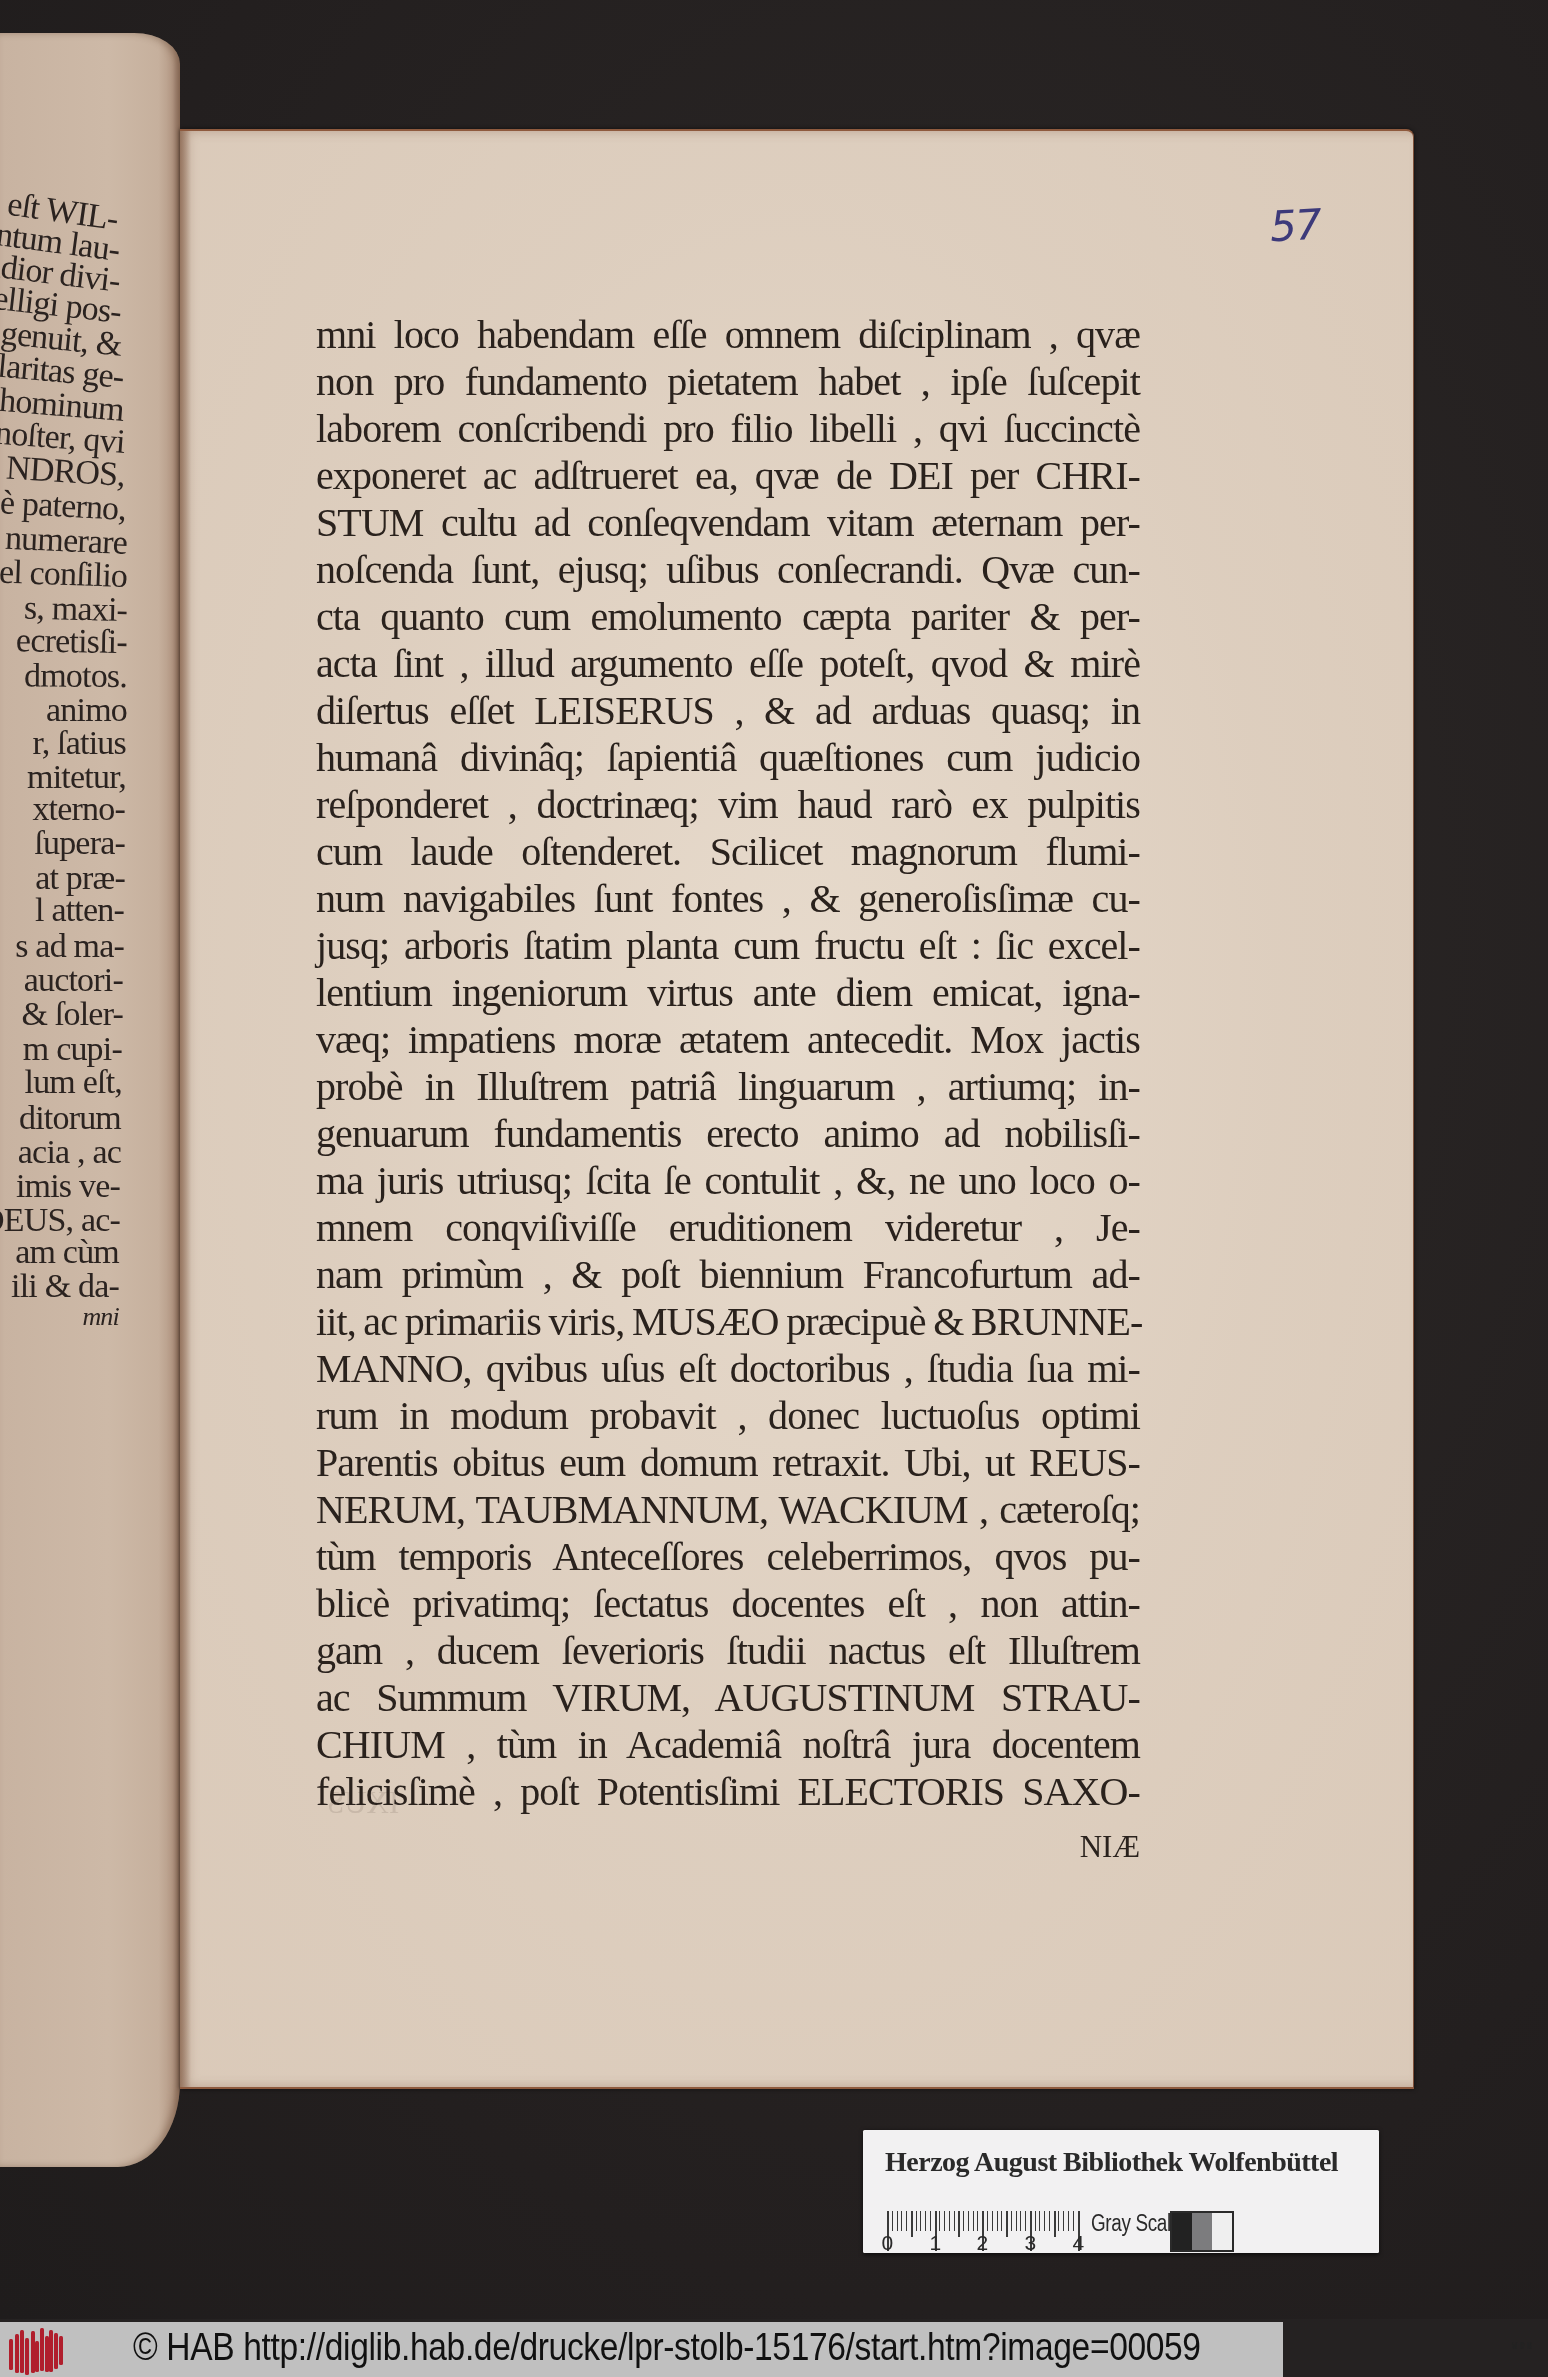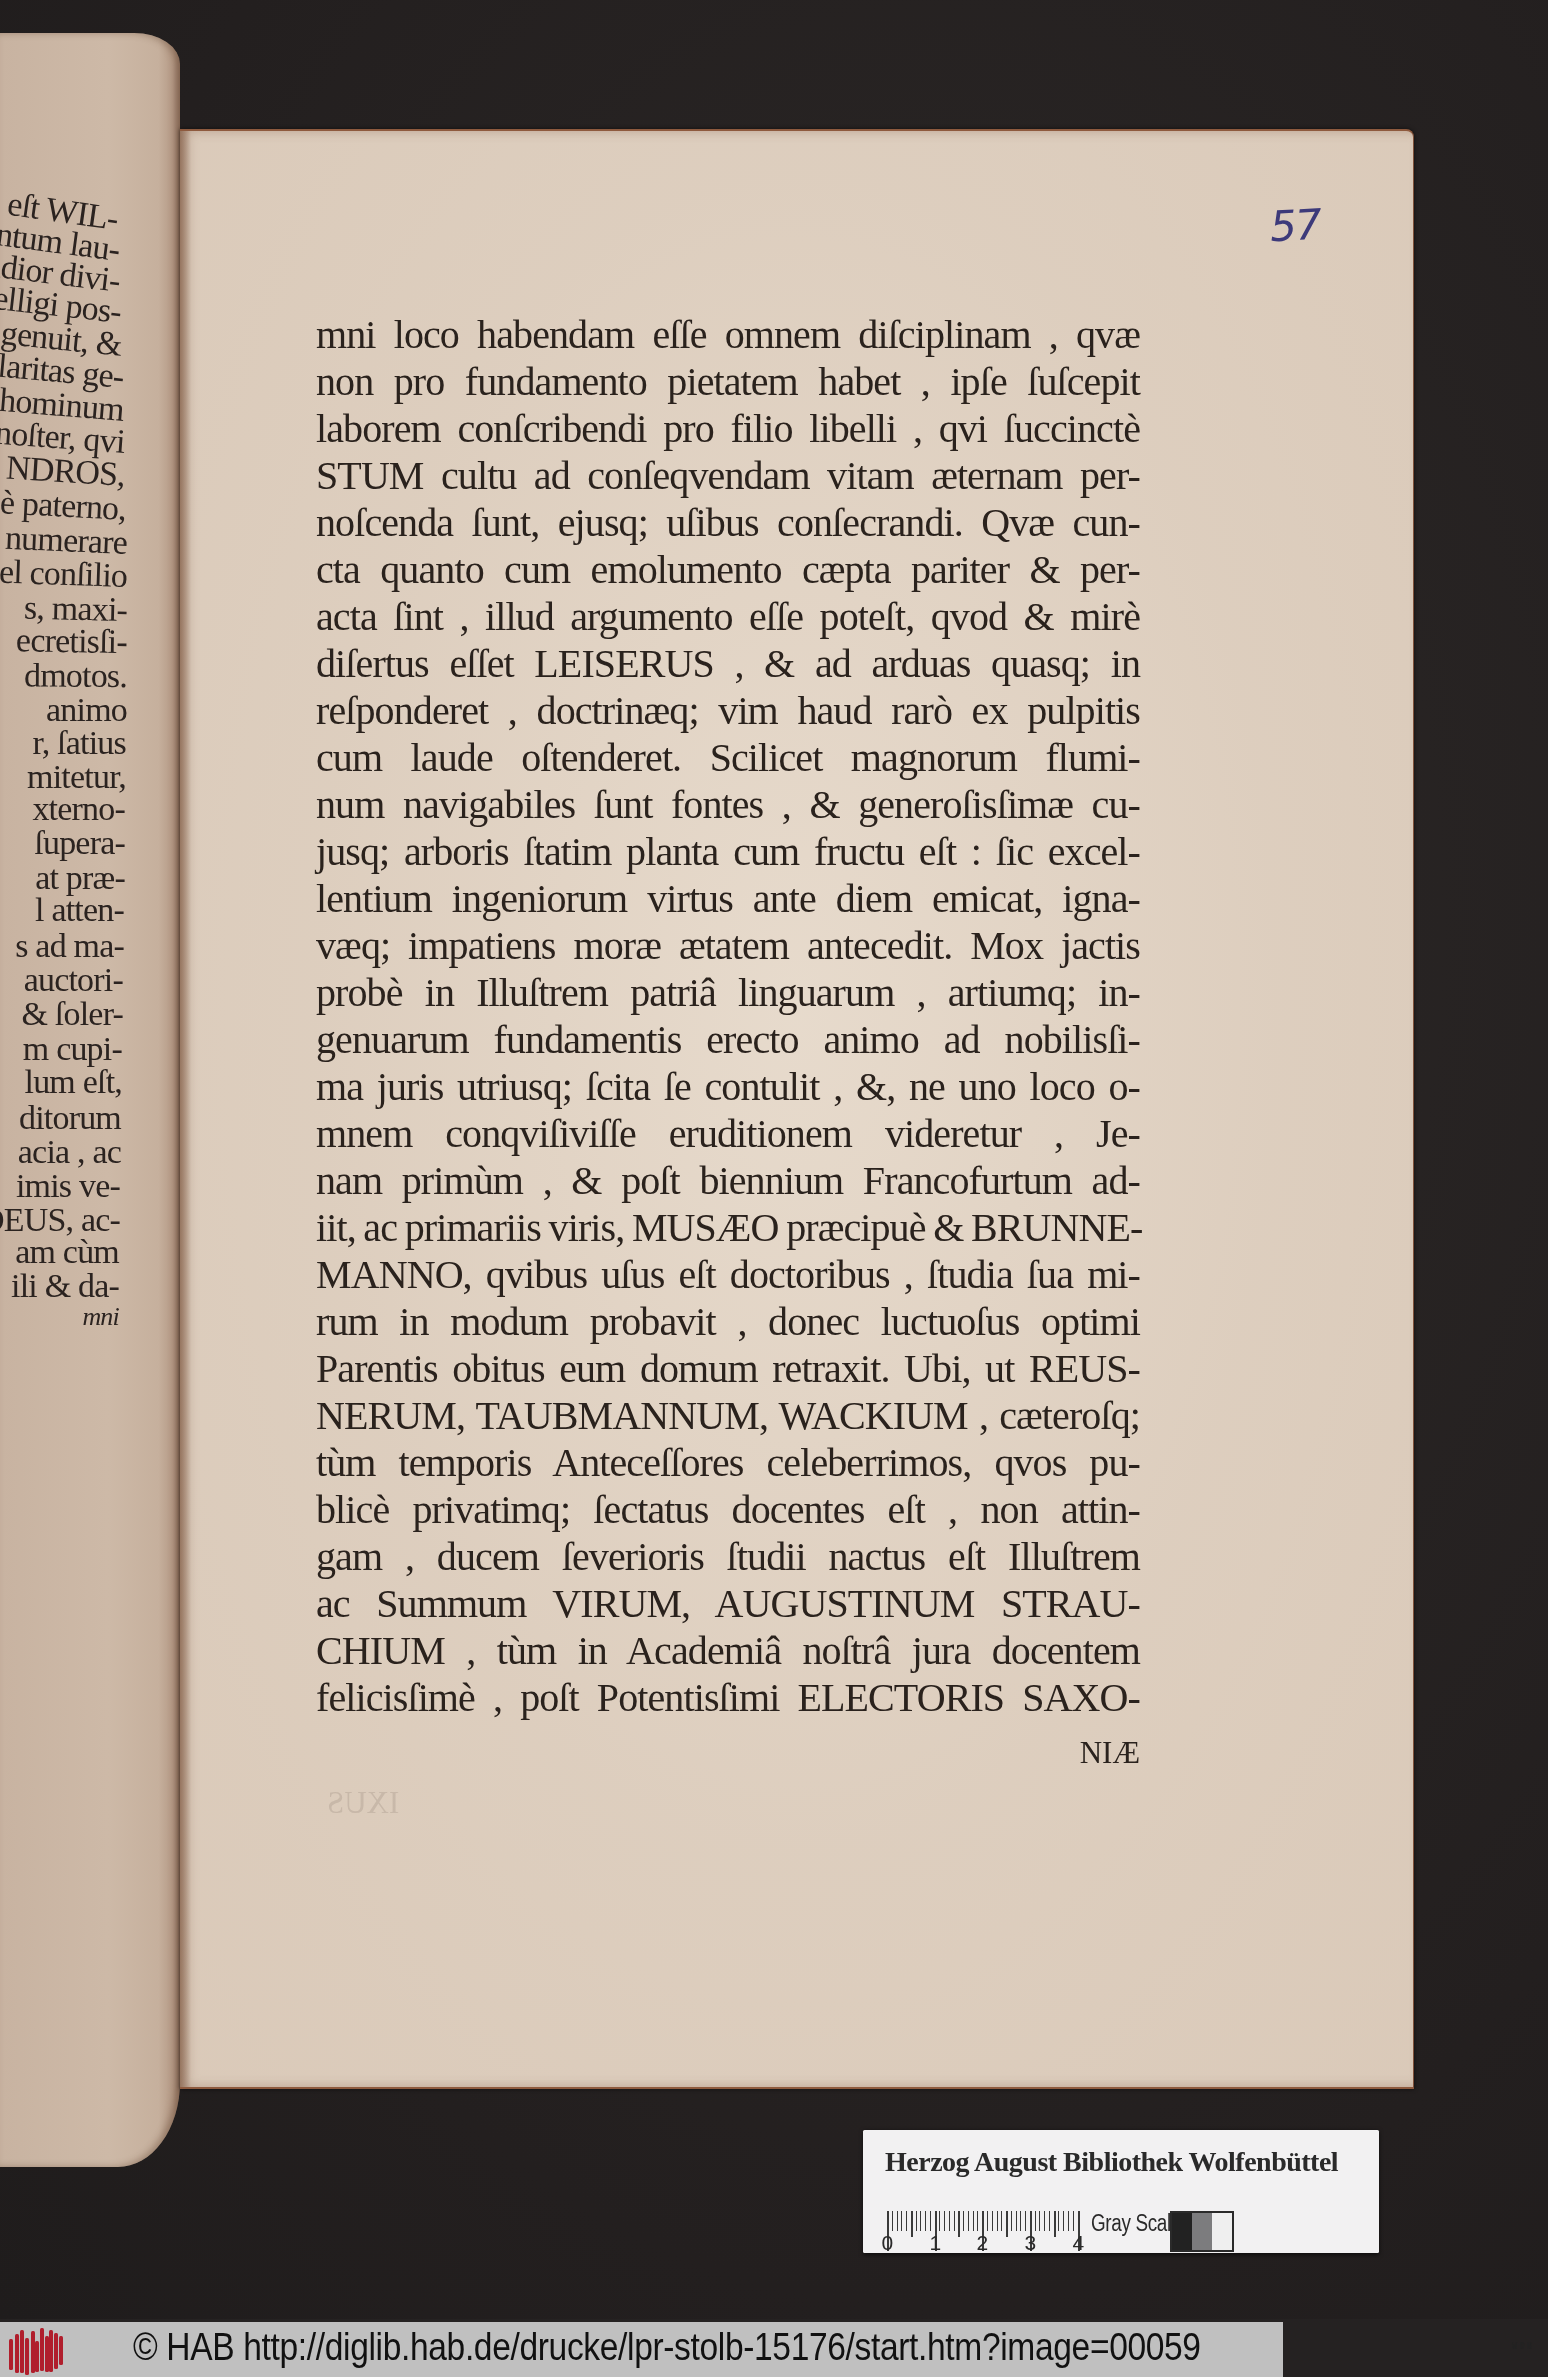--- a/index.html
+++ b/index.html
@@ -274,25 +274,27 @@
   </div>
 
 <div class="page">
   <div class="gutter-shadow"></div>
   <div class="folio">57</div>
   <div class="bleed-mark">IXUS</div>
   <div class="text-block" id="text-block">
       <span class="text-line">mni loco habendam eſſe omnem diſciplinam , qvæ</span>
       <span class="text-line">non pro fundamento pietatem habet , ipſe ſuſcepit</span>
       <span class="text-line">laborem conſcribendi pro filio libelli , qvi ſuccinctè</span>
+      <span class="text-line">exponeret ac adſtrueret ea, qvæ de DEI per CHRI-</span>
       <span class="text-line">STUM cultu ad conſeqvendam vitam æternam per-</span>
       <span class="text-line">noſcenda ſunt, ejusq; uſibus conſecrandi. Qvæ cun-</span>
       <span class="text-line">cta quanto cum emolumento cæpta pariter &amp; per-</span>
       <span class="text-line">acta ſint , illud argumento eſſe poteſt, qvod &amp; mirè</span>
       <span class="text-line">diſertus eſſet LEISERUS , &amp; ad arduas quasq; in</span>
+      <span class="text-line">humanâ divinâq; ſapientiâ quæſtiones cum judicio</span>
       <span class="text-line">reſponderet , doctrinæq; vim haud rarò ex pulpitis</span>
       <span class="text-line">cum laude oſtenderet. Scilicet magnorum flumi-</span>
       <span class="text-line">num navigabiles ſunt fontes , &amp; generoſisſimæ cu-</span>
       <span class="text-line">jusq; arboris ſtatim planta cum fructu eſt : ſic excel-</span>
       <span class="text-line">lentium ingeniorum virtus ante diem emicat, igna-</span>
       <span class="text-line">væq; impatiens moræ ætatem antecedit. Mox jactis</span>
       <span class="text-line">probè in Illuſtrem patriâ linguarum , artiumq; in-</span>
       <span class="text-line">genuarum fundamentis erecto animo ad nobilisſi-</span>
       <span class="text-line">ma juris utriusq; ſcita ſe contulit , &amp;, ne uno loco o-</span>
       <span class="text-line">mnem conqviſiviſſe eruditionem videretur , Je-</span>

